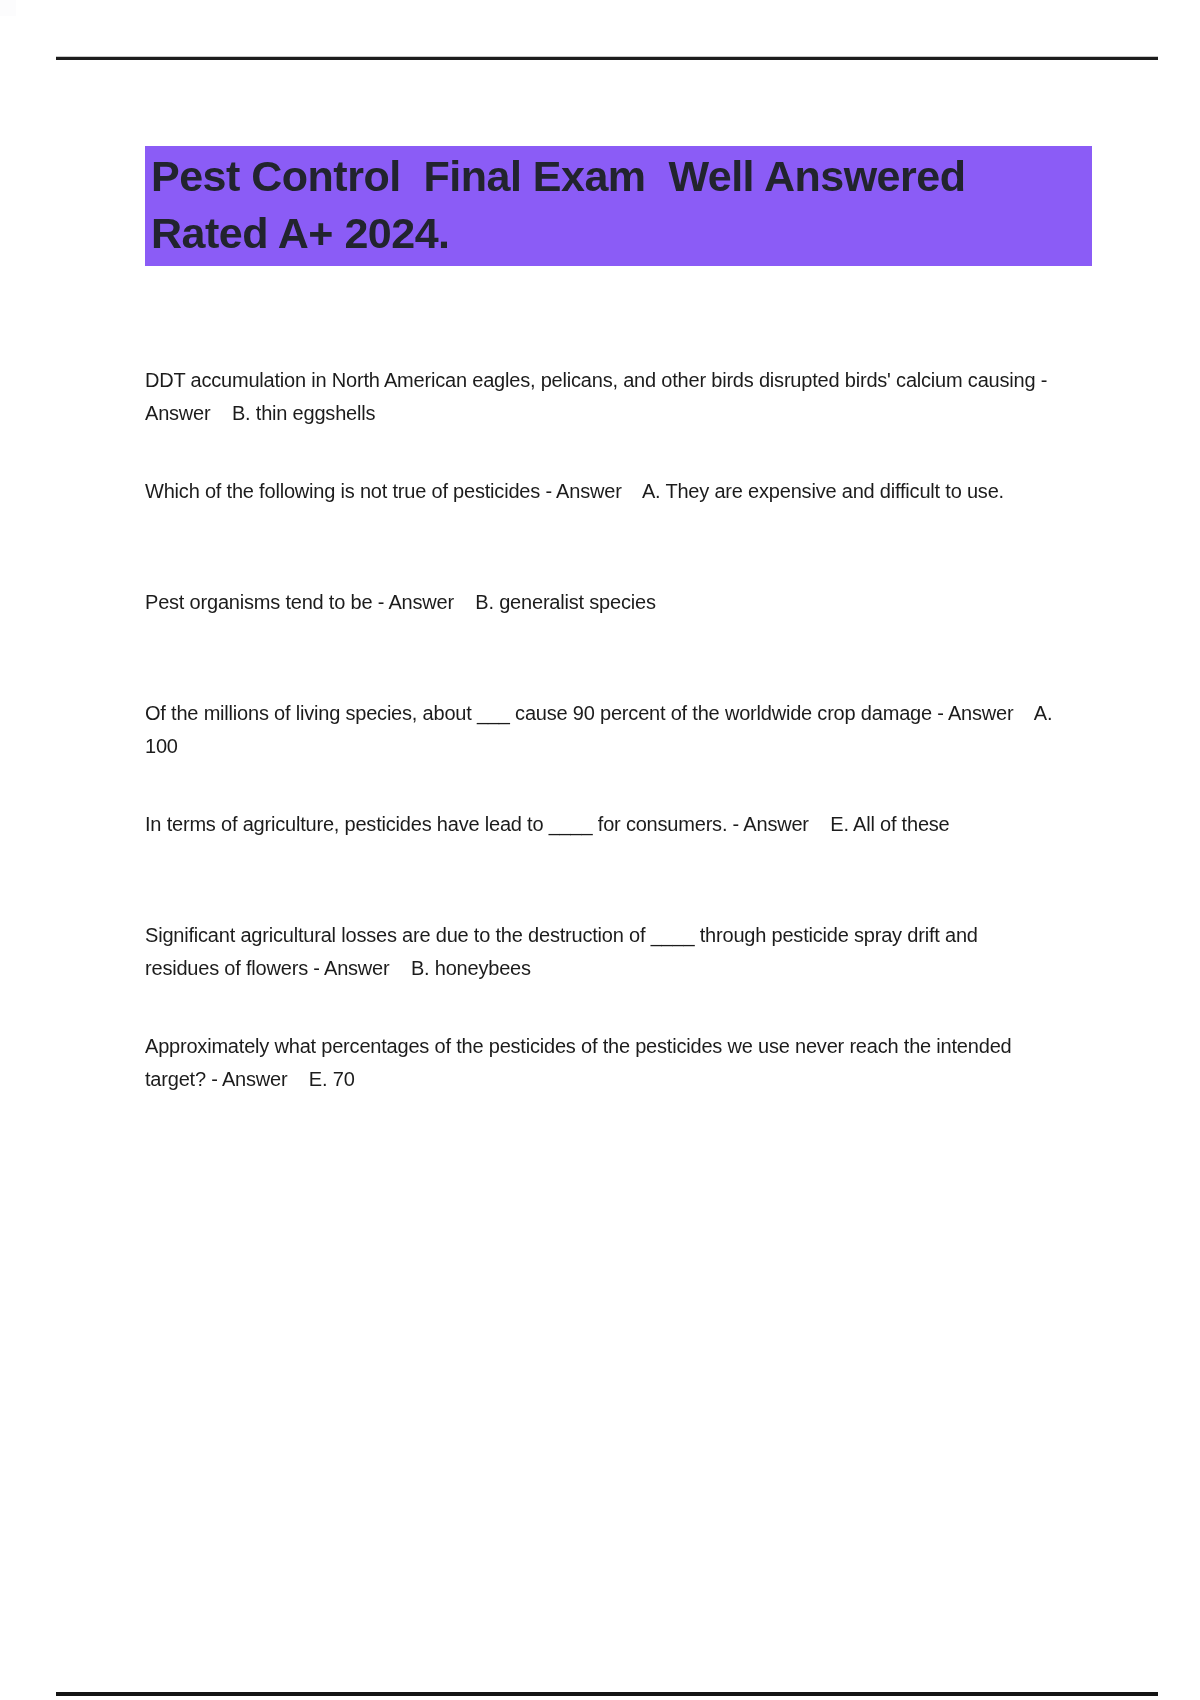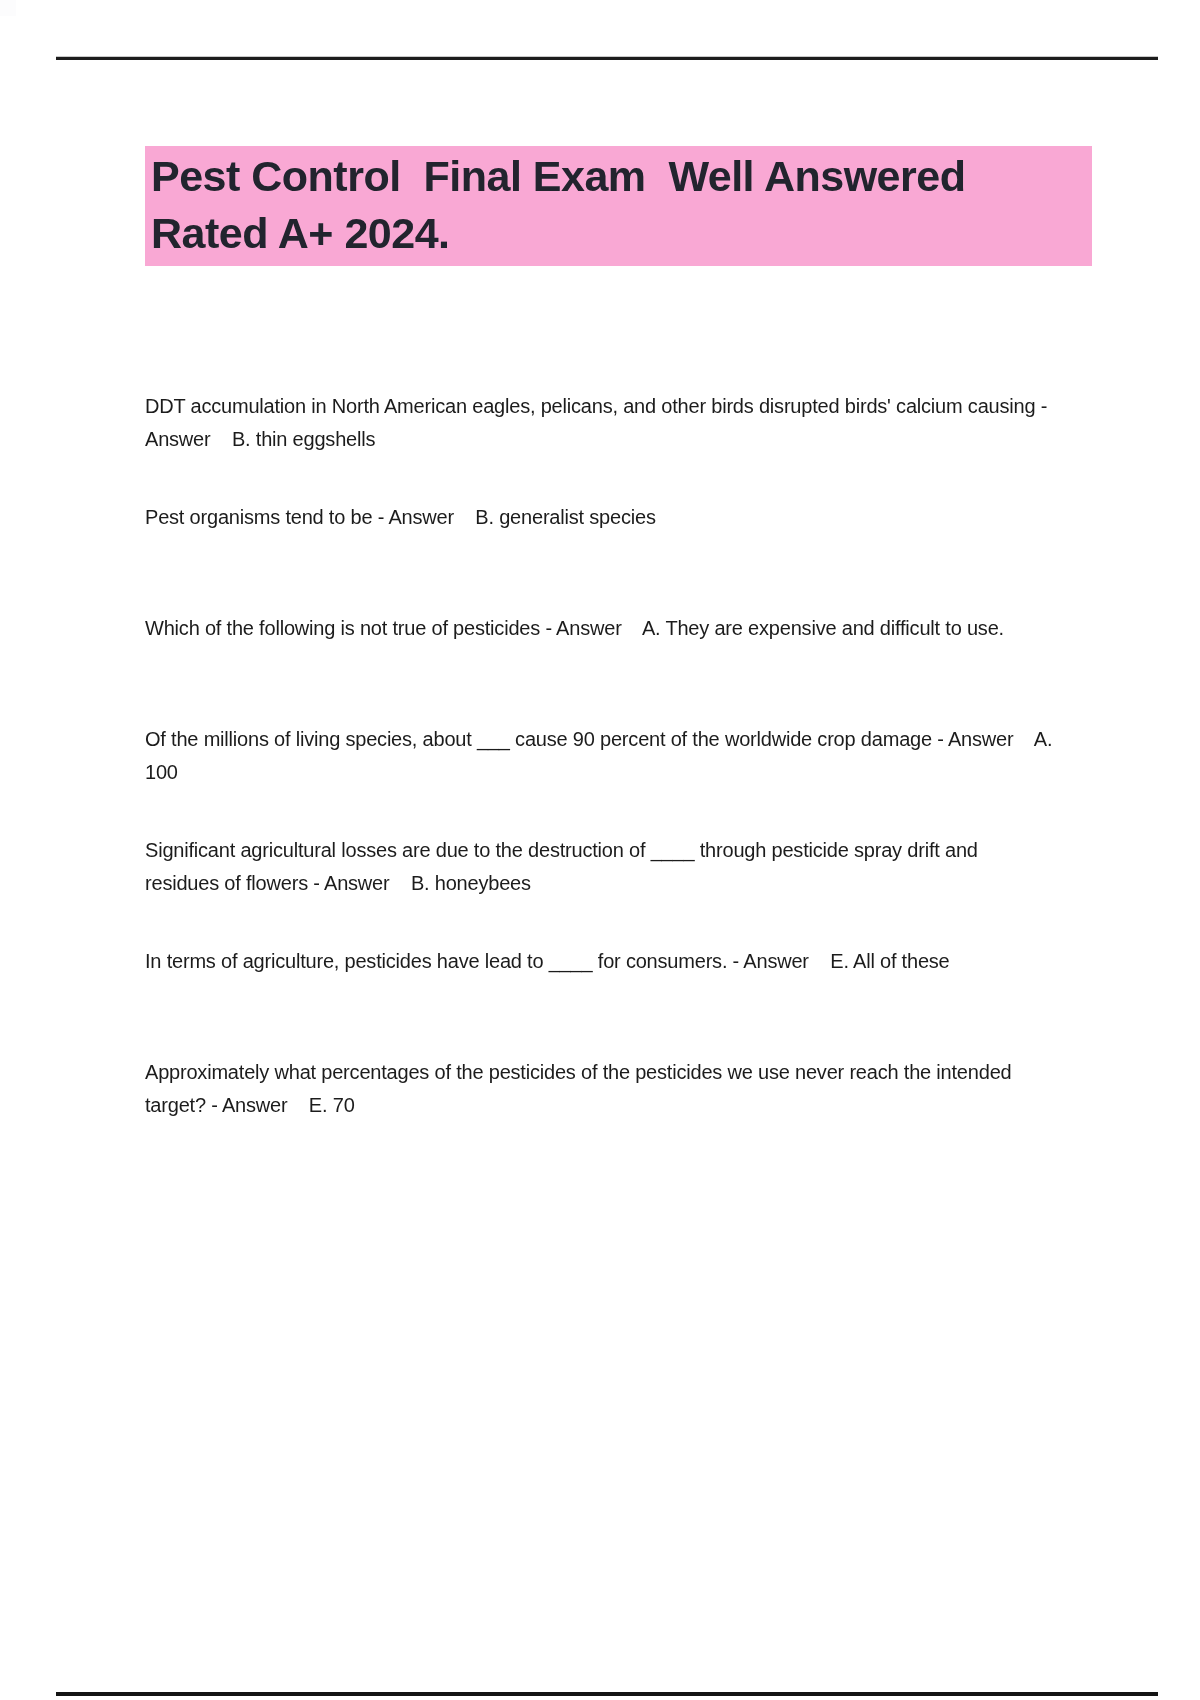--- a/index.html
+++ b/index.html
@@ -37,36 +37,36 @@
   .rule-bottom {
     top: 1692px;
     height: 4px;
     background: #141414;
   }
   .title-block {
     position: absolute;
     left: 145px;
     top: 146px;
     width: 947px;
-    background: #f9a8d4;
+    background: #8b5cf6;
     box-sizing: border-box;
     padding: 2px 0 4px 6px;
   }
   .title-text {
     font-size: 43px;
     font-weight: 700;
     line-height: 57px;
     color: #22242e;
     letter-spacing: -0.5px;
     white-space: pre-wrap;
   }
   .content {
     position: absolute;
     left: 145px;
-    top: 390px;
+    top: 364px;
     width: 1010px;
   }
   .qa-item {
     font-size: 20px;
     line-height: 33px;
     color: #1c1c1c;
     letter-spacing: -0.2px;
     white-space: pre-wrap;
     min-height: 78px;
     margin: 0 0 33px 0;
@@ -82,26 +82,26 @@
   <div class="rule rule-top"></div>
 
   <div class="title-block">
     <div class="title-text">Pest Control  Final Exam  Well Answered
 Rated A+ 2024.</div>
   </div>
 
   <div class="content">
     <div class="qa-item">DDT accumulation in North American eagles, pelicans, and other birds disrupted birds' calcium causing -
 Answer    B. thin eggshells</div>
+    <div class="qa-item">Which of the following is not true of pesticides - Answer    A. They are expensive and difficult to use.</div>
     <div class="qa-item">Pest organisms tend to be - Answer    B. generalist species</div>
-    <div class="qa-item">Which of the following is not true of pesticides - Answer    A. They are expensive and difficult to use.</div>
     <div class="qa-item">Of the millions of living species, about ___ cause 90 percent of the worldwide crop damage - Answer    A.
 100</div>
+    <div class="qa-item">In terms of agriculture, pesticides have lead to ____ for consumers. - Answer    E. All of these</div>
     <div class="qa-item">Significant agricultural losses are due to the destruction of ____ through pesticide spray drift and
 residues of flowers - Answer    B. honeybees</div>
-    <div class="qa-item">In terms of agriculture, pesticides have lead to ____ for consumers. - Answer    E. All of these</div>
     <div class="qa-item">Approximately what percentages of the pesticides of the pesticides we use never reach the intended
 target? - Answer    E. 70</div>
   </div>
 
   <div class="rule rule-bottom"></div>
 
 </div>
 
 </body></html>

